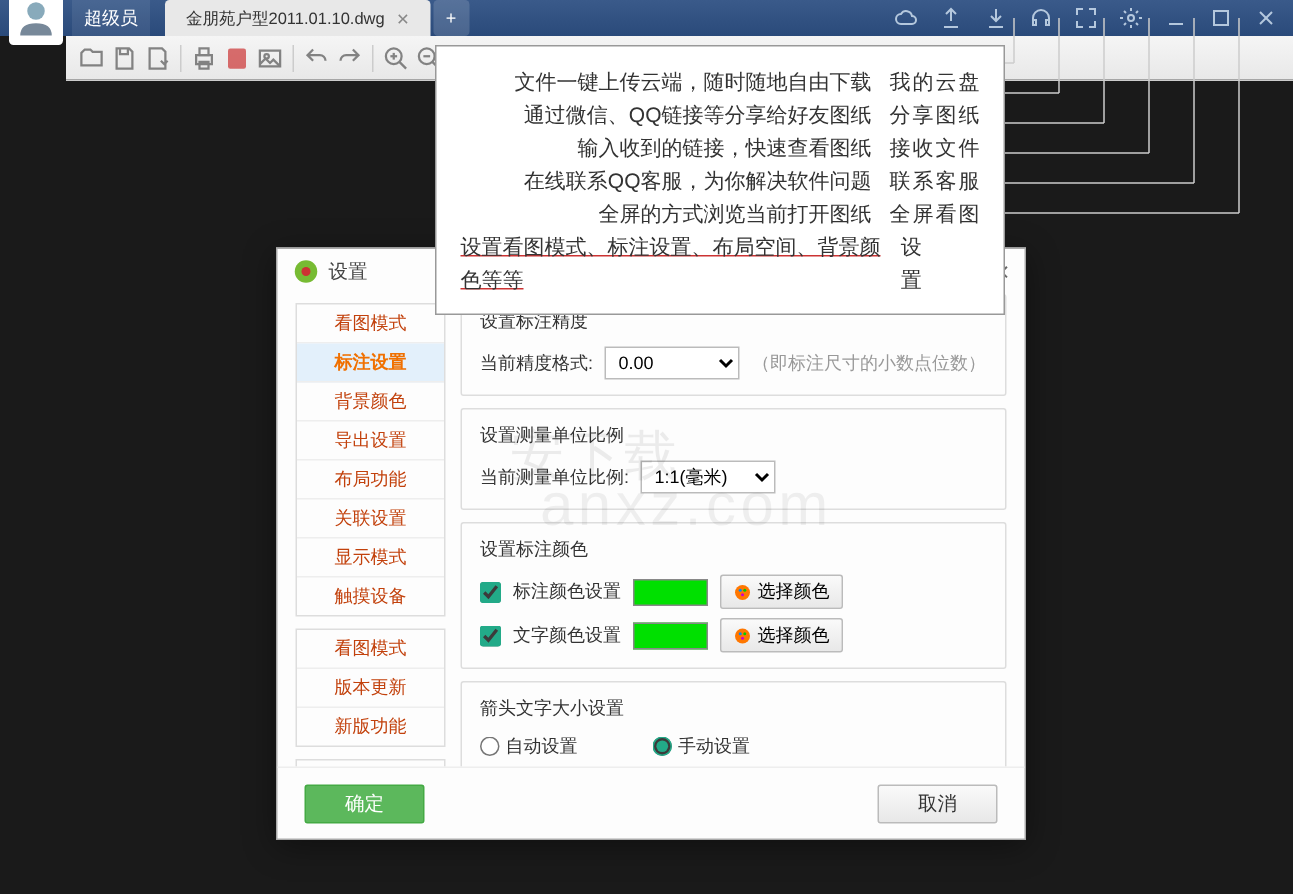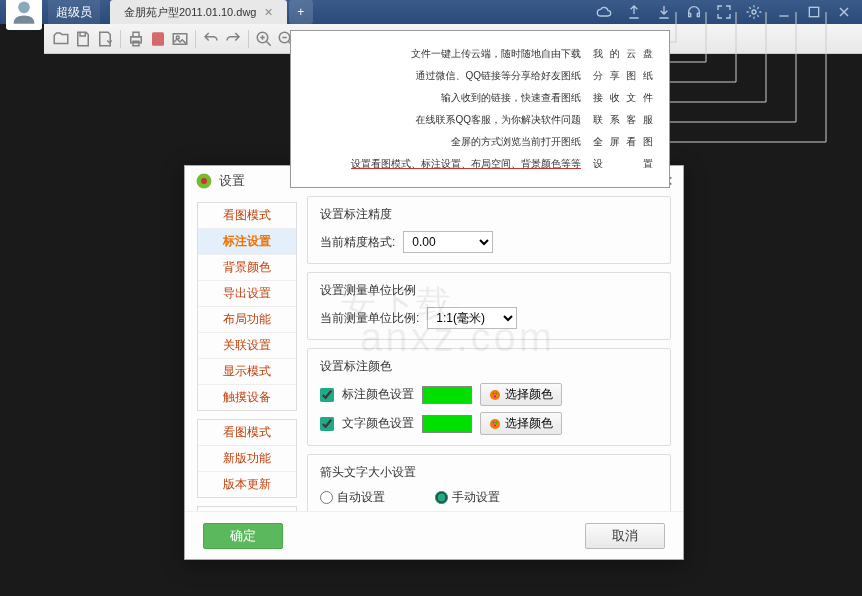--- a/index.html
+++ b/index.html
@@ -14,21 +14,21 @@
     .tab-close { color: #888; font-size: 14px; }
     .tab-new { width: 24px; background: rgba(255,255,255,0.15); color: #fff; display: flex; align-items: center; justify-content: center; border-radius: 3px; }
     .titlebar-right { margin-left: auto; display: flex; gap: 14px; padding-right: 10px; }
     .titlebar-icon { width: 16px; height: 16px; opacity: 0.85; }
     
     .toolbar { height: 30px; background: linear-gradient(#f5f5f5, #e8e8e8); border-bottom: 1px solid #ccc; display: flex; align-items: center; gap: 4px; padding: 0 8px; margin-left: 44px; }
     .toolbar-icon { width: 18px; height: 18px; opacity: 0.7; }
     .toolbar-sep { width: 1px; height: 18px; background: #ccc; margin: 0 2px; }
     
     .tooltip-panel { position: absolute; top: 30px; left: 290px; width: 380px; background: #fff; border: 1px solid #999; padding: 12px 16px; z-index: 10; }
-    .tooltip-row { display: flex; justify-content: flex-end; gap: 12px; font-size: 10px; line-height: 22px; color: #333; }
+    .tooltip-row { display: flex; justify-content: flex-end; gap: 12px; font-size: 14px; line-height: 22px; color: #333; }
     .tooltip-label { font-weight: normal; width: 60px; text-align: justify; text-align-last: justify; }
     .tooltip-row-last .tooltip-desc { text-decoration: underline; text-decoration-color: #cc3333; }
     
     .pointer-lines { position: absolute; top: 10px; left: 670px; z-index: 9; pointer-events: none; }
     
     .dialog { position: absolute; top: 165px; left: 184px; width: 500px; height: 395px; background: #fdfdfd; border: 1px solid #aaa; box-shadow: 0 4px 20px rgba(0,0,0,0.4); display: flex; flex-direction: column; }
     .dialog-title { height: 30px; display: flex; align-items: center; padding: 0 10px; font-size: 13px; color: #444; }
     .dialog-title-icon { width: 18px; height: 18px; margin-right: 6px; }
     .dialog-close { margin-left: auto; font-size: 18px; color: #666; }
     .dialog-body { flex: 1; display: flex; padding: 6px 12px 0 12px; gap: 10px; overflow: hidden; }
@@ -226,36 +226,37 @@
         <div class="sidebar-item active">标注设置</div>
         <div class="sidebar-item">背景颜色</div>
         <div class="sidebar-item">导出设置</div>
         <div class="sidebar-item">布局功能</div>
         <div class="sidebar-item">关联设置</div>
         <div class="sidebar-item">显示模式</div>
         <div class="sidebar-item">触摸设备</div>
       </div>
       <div class="sidebar-group">
         <div class="sidebar-item">看图模式</div>
+        <div class="sidebar-item">版本更新</div>
         <div class="sidebar-item">新版功能</div>
-        <div class="sidebar-item">版本更新</div>
       </div>
       <div class="sidebar-group">
         <div class="sidebar-item">建议反馈</div>
 
       </div>
 
     </div>
 
     <div class="main">
       <div class="fieldset">
         <div class="fieldset-title">设置标注精度</div>
         <div class="row">
           <span>当前精度格式:</span>
           <select><option>0.00</option></select>
+          <span class="hint">（即标注尺寸的小数点位数）</span>
         </div>
       </div>
 
       <div class="fieldset">
         <div class="fieldset-title">设置测量单位比例</div>
         <div class="row">
           <span>当前测量单位比例:</span>
           <select><option>1:1(毫米)</option></select>
         </div>
       </div>

